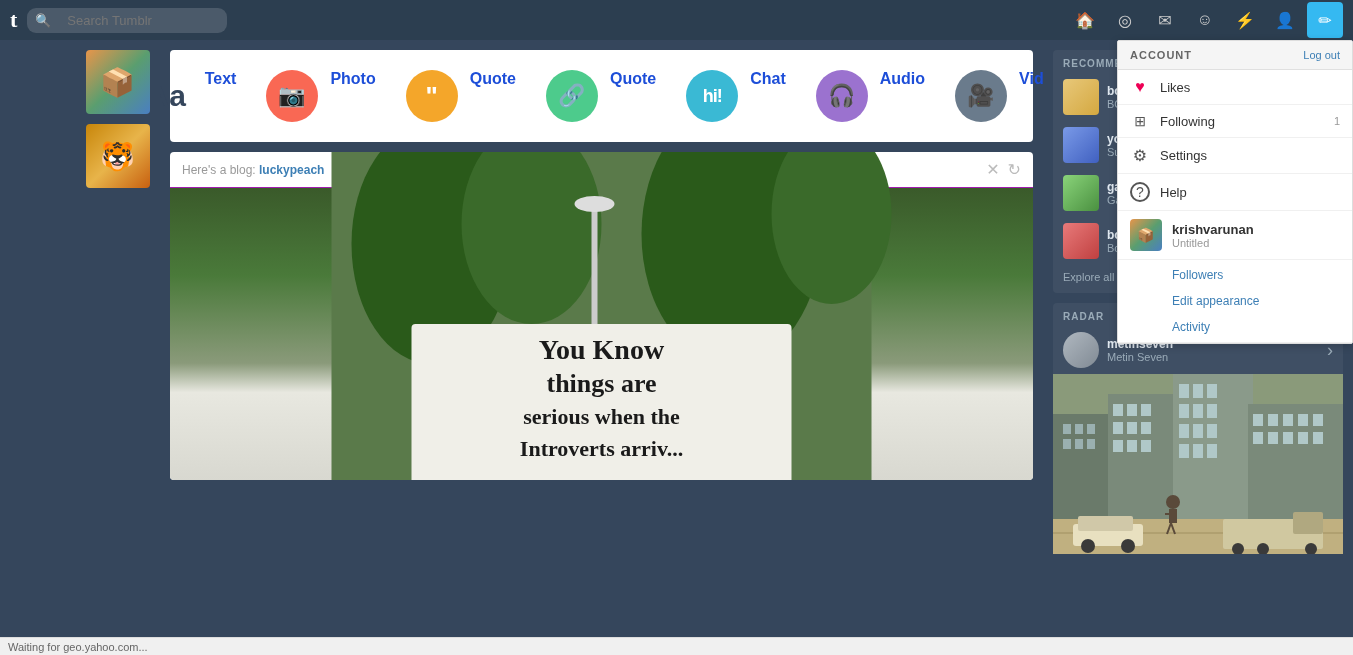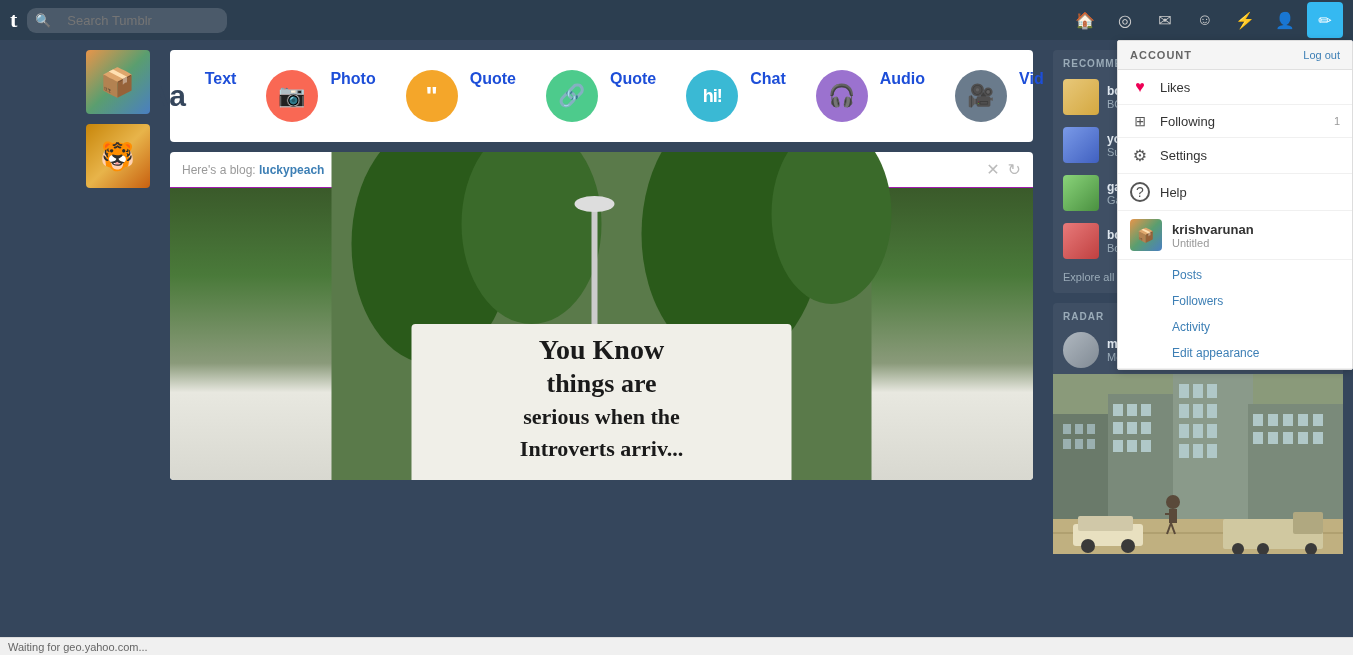--- a/index.html
+++ b/index.html
@@ -617,22 +617,21 @@
     <span class="dropdown-item-text">Help</span>
   </div>
   <div class="dropdown-tumblr-item">
     <div class="tumblr-avatar">📦</div>
     <div class="tumblr-info">
       <div class="tumblr-name">krishvarunan</div>
       <div class="tumblr-sub">Untitled</div>
     </div>
   </div>
   <div class="dropdown-sub-items">
-    <div class="dropdown-sub-item">Posts</div>
     <div class="dropdown-sub-item">Followers</div>
+    <div class="dropdown-sub-item">Edit appearance</div>
     <div class="dropdown-sub-item">Activity</div>
-    <div class="dropdown-sub-item">Edit appearance</div>
   </div>
 </div>
 
 <div class="status-bar">
   <span>Waiting for geo.yahoo.com...</span>
 </div>
 
 </body></html>

